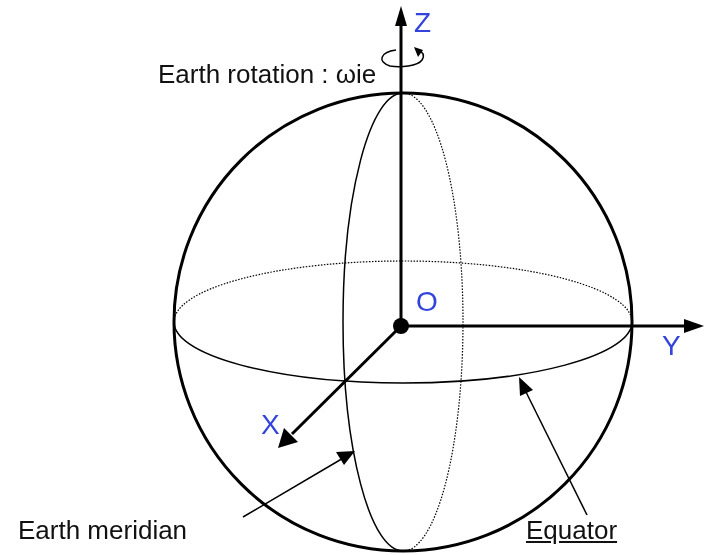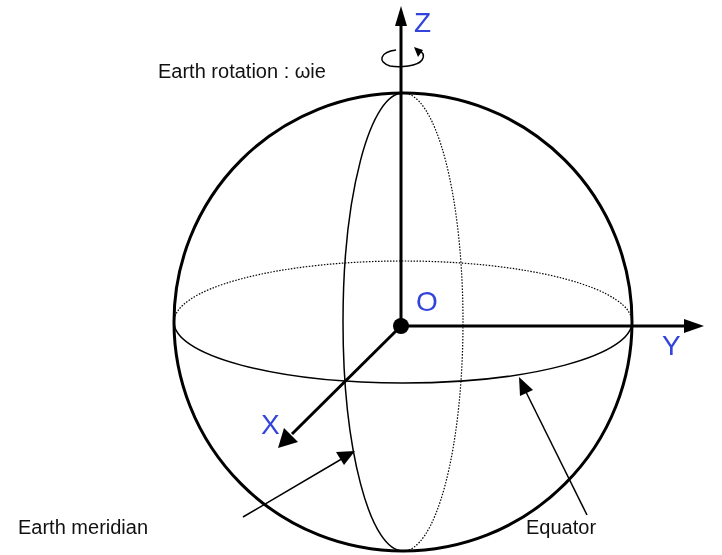--- a/index.html
+++ b/index.html
@@ -1,18 +1,18 @@
 <!DOCTYPE html>
 <html><head>
   <meta charset="utf-8">
   <style>
     html, body { margin: 0; padding: 0; background: #ffffff; }
     body { width: 722px; height: 555px; position: relative; overflow: hidden; font-family: "Liberation Sans", sans-serif; }
     svg { position: absolute; left: 0; top: 0; }
-    .label { position: absolute; font-family: "Liberation Sans", sans-serif; color: #111111; font-size: 20px; white-space: nowrap; line-height: 1; }
+    .label { position: absolute; font-family: "Liberation Sans", sans-serif; color: #111111; font-size: 26px; white-space: nowrap; line-height: 1; }
     .axis-label { position: absolute; font-family: "Liberation Sans", sans-serif; font-size: 28px; line-height: 1; white-space: nowrap; }
   </style>
 </head>
 <body>
 
 <svg width="722" height="555" viewBox="0 0 722 555" xmlns="http://www.w3.org/2000/svg">
   <defs>
     <marker id="arrowBig" markerWidth="10" markerHeight="10" refX="9" refY="5" orient="auto" markerUnits="userSpaceOnUse" viewBox="0 0 10 10">
       <path d="M0,0 L10,5 L0,10 z" fill="#000"></path>
     </marker>
@@ -47,13 +47,13 @@
   <path d="M519,377 L520,396 L533,390 z" fill="#000"></path>
 </svg>
 
 <div class="axis-label" style="left:414px; top:9px; color:#3344dd;">Z</div>
 <div class="axis-label" style="left:416px; top:288px; color:#3344dd;">O</div>
 <div class="axis-label" style="left:662px; top:332px; color:#3344dd;">Y</div>
 <div class="axis-label" style="left:261px; top:411px; color:#3344dd;">X</div>
 
 <div class="label" style="left:158px; top:61px;">Earth rotation : ωie</div>
 <div class="label" style="left:18px; top:517px;">Earth meridian</div>
-<div class="label" style="left:526px; top:517px;">Equator</div>
+<div class="label" style="left:526px; top:517px;text-decoration:underline;">Equator</div>
 
 </body></html>

